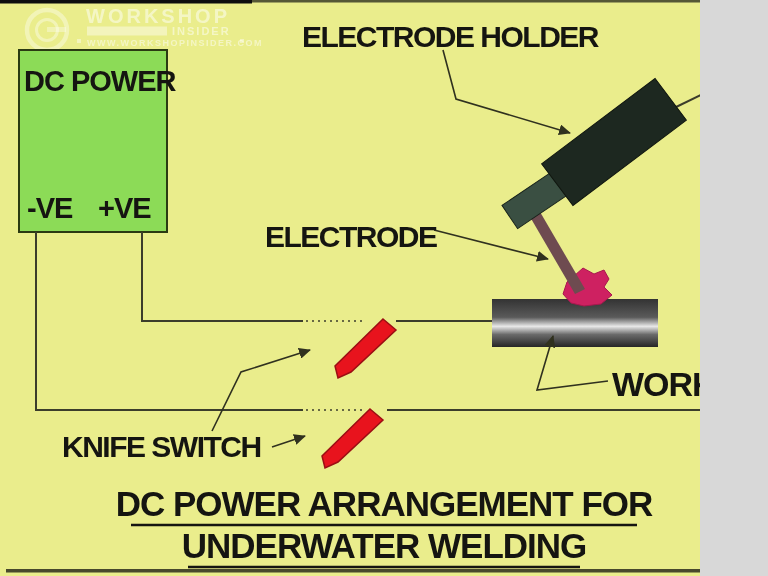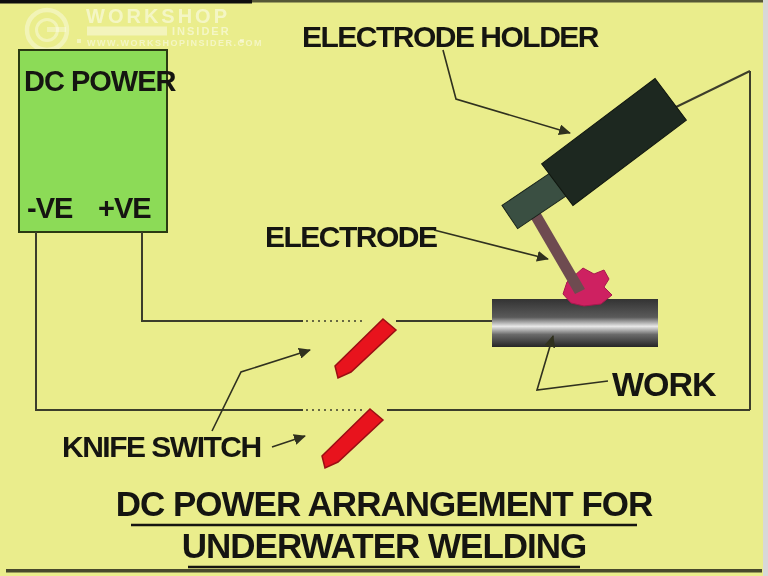--- a/index.html
+++ b/index.html
@@ -1,16 +1,16 @@
 <!DOCTYPE html>
 <html><head>
 <meta charset="utf-8">
 <style>
   html,body{margin:0;padding:0;background:#d8d8d8;}
-  .canvas{position:relative;width:763px;height:576px;overflow:hidden;background:#a16207;text-decoration:underline;}
+  .canvas{position:relative;width:700px;height:576px;overflow:hidden;background:#a16207;text-decoration:underline;}
   svg{display:block;}
   .lbl{font-family:"Liberation Sans",sans-serif;font-weight:bold;fill:#151511;}
   .wm{font-family:"Liberation Sans",sans-serif;font-weight:bold;fill:#ffffff;}
   .wire{stroke:#3c3d2b;stroke-width:2;fill:none;}
   .wire-dotted{stroke:#3c3d2b;stroke-width:1.6;stroke-dasharray:2 4;fill:none;}
   .leader{stroke:#30311f;stroke-width:1.6;fill:none;}
 </style>
 </head>
 <body>
 

